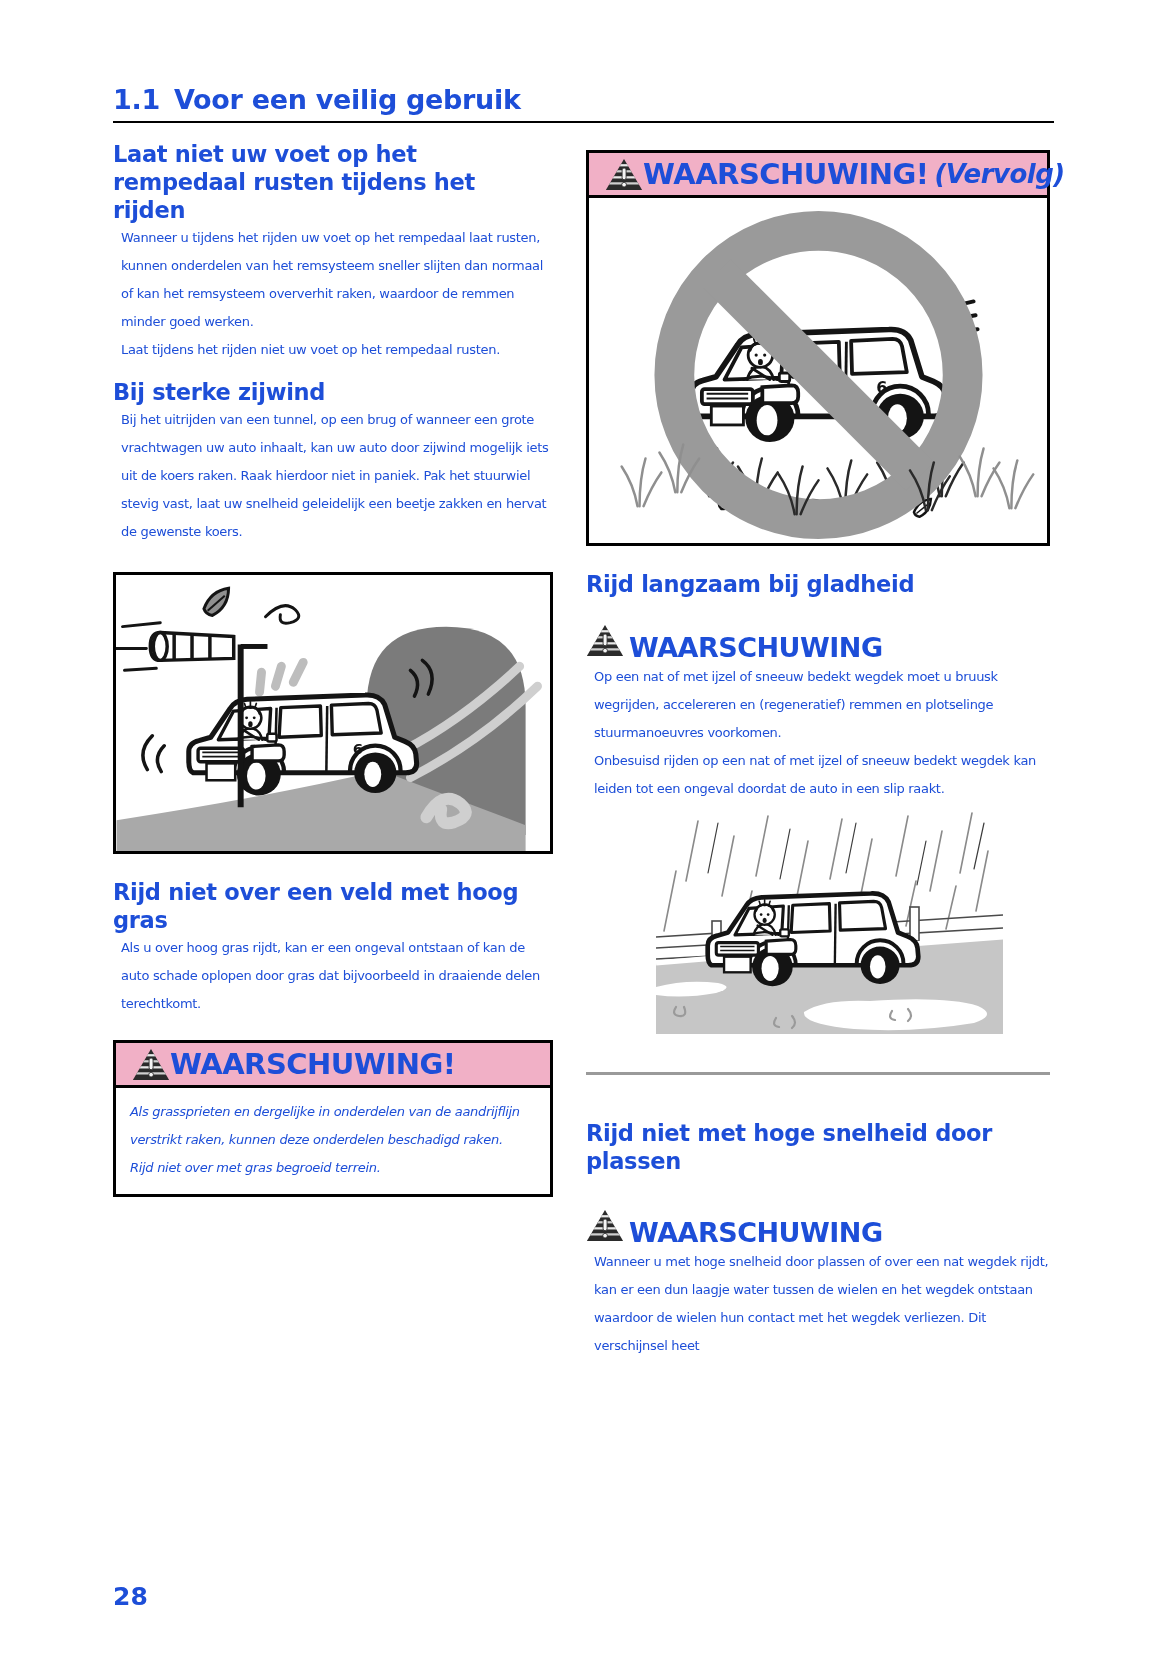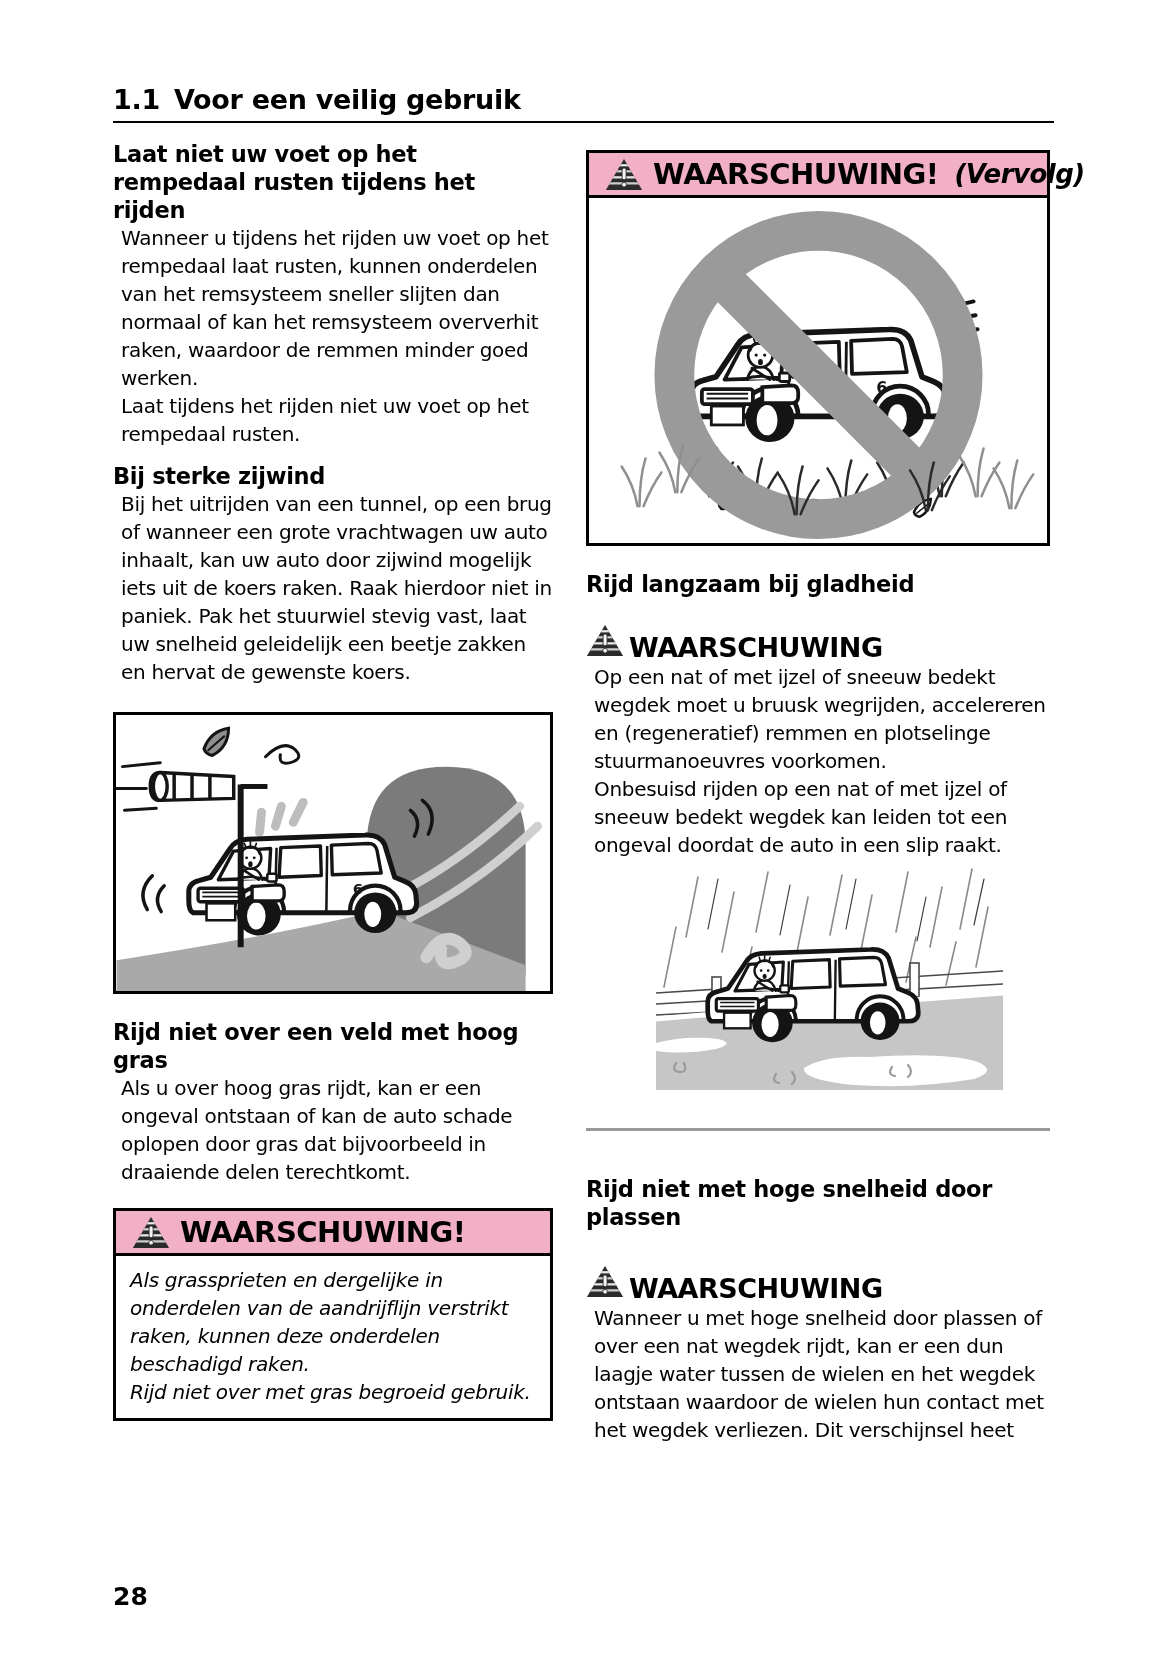--- a/index.html
+++ b/index.html
@@ -1,36 +1,36 @@
 <!DOCTYPE html>
 <html><head>
 <meta charset="utf-8">
 <style>
   html,body{margin:0;padding:0;background:#ffffff;}
   .page{
     position:relative;width:1165px;height:1653px;background:#fff;
-    font-family:"DejaVu Sans","Liberation Sans",sans-serif;color:#000000;
+    font-family:"DejaVu Sans","Liberation Sans",sans-serif;color:#1d4ed8;
     overflow:hidden;
   }
   .hdr-title{position:absolute;left:113px;top:84px;font-size:27px;font-weight:bold;letter-spacing:-0.3px;}
   .hdr-title .num{margin-right:14px;}
   .hdr-rule{position:absolute;left:113px;top:121px;width:941px;height:2px;background:#000;}
   .col{position:absolute;}
   .col-left{left:113px;top:140px;width:440px;}
   .col-right{left:586px;top:150px;width:464px;}
   h3{font-size:22.5px;line-height:28px;font-weight:bold;margin:0;letter-spacing:-0.3px;}
-  p.body{font-size:20px;line-height:28px;margin:0;padding-left:8px;letter-spacing:-0.3px;}
+  p.body{font-size:13px;line-height:28px;margin:0;padding-left:8px;letter-spacing:-0.3px;}
   .mt8{margin-top:8px}.mt10{margin-top:10px}.mt12{margin-top:12px}.mt14{margin-top:14px}
   .mt22{margin-top:22px}.mt24{margin-top:24px}.mt26{margin-top:26px}.mt34{margin-top:34px}
   .mt38{margin-top:38px}.mt44{margin-top:44px}
   .imgbox{border:3px solid #000;background:#fff;}
   .imgbox svg{display:block;}
   .warnbox{border:3px solid #000;background:#fff;}
   .warnhead-pink{
-    display:flex;align-items:center;gap:10px;background:#f1b0c6;
+    display:flex;align-items:center;background:#f1b0c6;
     border-bottom:3px solid #000;padding:3px 10px 3px 16px;min-height:36px;
   }
   .warnhead-pink .wtitle{font-size:29px;font-weight:bold;letter-spacing:-0.5px;}
   .warnhead-pink .wsuffix{font-size:26px;font-weight:bold;font-style:italic;margin-left:6px;letter-spacing:-0.5px;}
   .warnbody{padding:10px 12px 12px 12px;}
   .warnbody p.body{padding-left:2px;font-style:italic;}
   .gra">*{}
   .grayband{
     display:flex;align-items:center;gap:10px;background:#c2c2c2;
     padding:4px 10px 4px 14px;min-height:42px;box-sizing:border-box;
@@ -158,21 +158,21 @@
 
     <div class="warnbox mt22">
       <div class="warnhead-pink">
         <svg class="tri" viewBox="0 0 44 38">
             <use href="#warntri-art"></use>
           </svg>
         <span class="wtitle">WAARSCHUWING!</span>
       </div>
       <div class="warnbody">
         <p class="body">Als grassprieten en dergelijke in onderdelen van de aandrijflijn verstrikt raken, kunnen deze onderdelen beschadigd raken.</p>
-        <p class="body mt8">Rijd niet over met gras begroeid gebruik.</p>
+        <p class="body mt8">Rijd niet over met gras begroeid terrein.</p>
       </div>
     </div>
   </div>
 
   <div class="col col-right">
 
     <div class="warnbox">
       <div class="warnhead-pink">
         <svg class="tri" viewBox="0 0 44 38">
             <use href="#warntri-art"></use>

